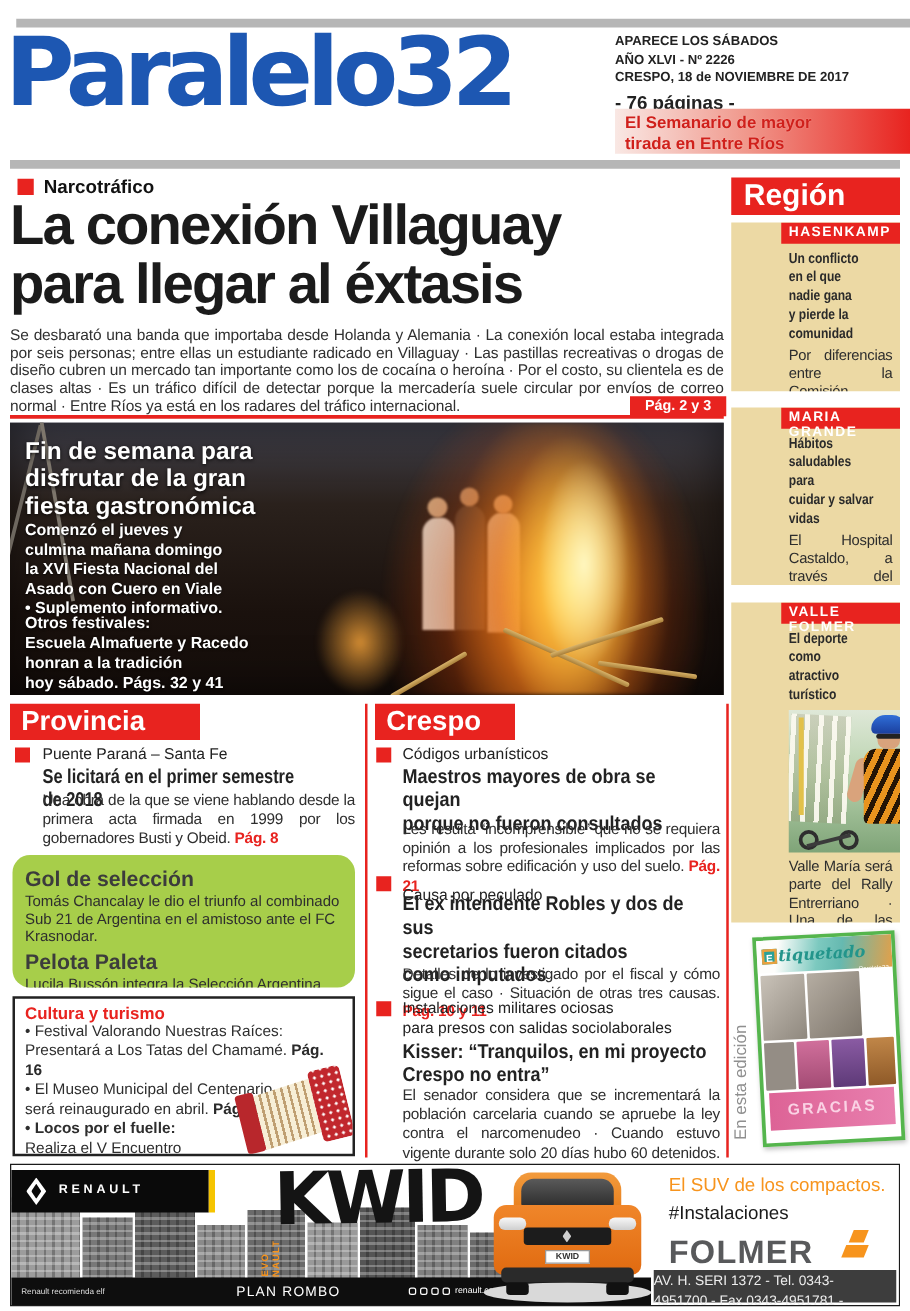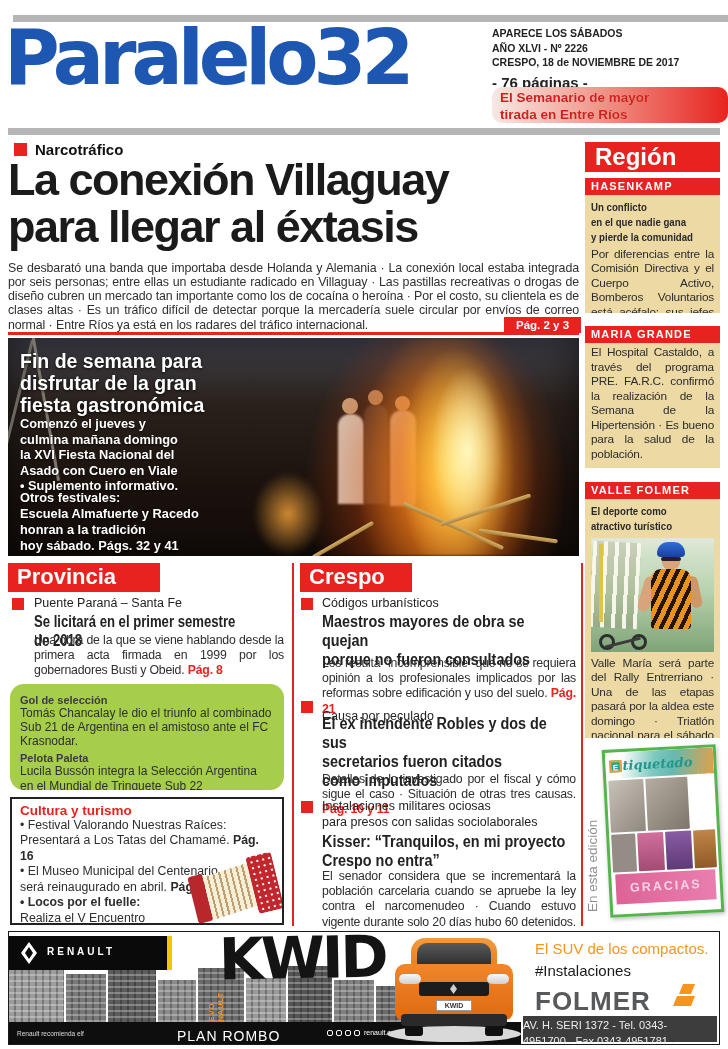--- a/index.html
+++ b/index.html
@@ -22,21 +22,21 @@
 
   
   .rule-top{left:13px;top:15px;width:715px;height:7px;background:var(--gray-rule);}
   .logo{left:4px;top:20px;font-family:"DejaVu Sans",sans-serif;font-weight:bold;font-size:76px;line-height:1;letter-spacing:-5px;color:var(--blue);}
   .mast-info{left:492px;top:26px;width:236px;font-size:10.5px;font-weight:bold;line-height:1.4;color:#222;}
   .mast-pages{font-size:15px;margin-top:2px;}
   .mast-price{font-weight:normal;font-size:10.5px;}
   .mast-price b{margin-left:3px;}
   .promo-box{left:492px;top:87px;width:236px;height:36px;padding:3px 8px;
     background:linear-gradient(90deg,#f9e8e4 0%,#f0978b 45%,var(--red) 100%);
-    color:#d0201b;font-weight:bold;font-size:13.5px;line-height:1.25;text-shadow:0 0 1px rgba(255,255,255,.5);border-radius:10px;}
+    color:#d0201b;font-weight:bold;font-size:13.5px;line-height:1.25;text-shadow:0 0 1px rgba(255,255,255,.5);}
   .rule-mid{left:8px;top:128px;width:712px;height:7px;background:var(--gray-rule);}
 
   
   .sq{width:13px;height:13px;background:var(--red);position:absolute;}
   .kick-label{font-size:15px;font-weight:bold;color:#111;}
   .headline-main{left:8px;top:156px;width:575px;font-size:45px;font-weight:bold;line-height:1.05;letter-spacing:-1.5px;color:#1b1b1b;}
   .lede{left:8px;top:261px;width:571px;font-size:12.4px;line-height:1.14;letter-spacing:-.1px;color:#303030;}
   .lede-rule{left:8px;top:332px;width:571px;height:3px;background:var(--red);}
   .lede-page{left:504px;top:317px;width:77px;height:16px;background:var(--red);color:#fff;font-size:11.5px;font-weight:bold;text-align:center;line-height:16px;}
 
@@ -66,21 +66,21 @@
   .st1{left:390px;top:186px;width:110px;transform:rotate(24deg);}
   .st2{left:430px;top:170px;width:95px;transform:rotate(-18deg);}
   .st3{left:470px;top:196px;width:80px;transform:rotate(8deg);}
   .st4{left:300px;top:200px;width:70px;transform:rotate(-30deg);}
   .ph-title{left:12px;top:12px;color:#fff;font-size:19.5px;font-weight:bold;line-height:1.14;text-shadow:0 1px 3px rgba(0,0,0,.8);}
   .ph-sub{left:12px;top:78px;color:#fff;font-size:12.8px;font-weight:bold;line-height:1.22;text-shadow:0 1px 2px rgba(0,0,0,.8);}
   .ph-other{left:12px;top:152px;color:#fff;font-size:12.8px;font-weight:bold;line-height:1.25;text-shadow:0 1px 2px rgba(0,0,0,.8);}
 
   
   .rbanner{left:585px;top:142px;width:135px;height:30px;background:var(--red);color:#fff;font-weight:bold;font-size:24px;padding:1px 0 0 10px;}
-  .rcard{left:585px;width:135px;background:var(--beige);overflow:hidden;}
+  .rcard{left:585px;width:135px;background:var(--beige);overflow:hidden;padding-left:40px;}
   .rcard1{top:178px;height:135px;}
   .rcard2{top:326px;height:142px;}
   .rcard3{top:482px;height:256px;}
   .rtag{background:var(--red);color:#fff;font-size:11px;font-weight:bold;letter-spacing:1.2px;padding:2px 6px;height:17px;}
   .rtitle{margin:5px 6px 2px;font-size:11.5px;font-weight:bold;line-height:1.3;color:#2a2a2a;}
   .rbody{margin:2px 6px;font-size:11.8px;line-height:1.23;letter-spacing:-.2px;color:#2d2d2d;}
   .vphoto{position:relative;margin:4px 6px;width:123px;height:114px;overflow:hidden;
     background:linear-gradient(180deg,#dfe8d8 0%,#b9d3ae 45%,#7fa478 100%);}
   .vp-rack{position:absolute;left:0;top:4px;width:48px;height:86px;transform:rotate(3deg);
     background:repeating-linear-gradient(90deg,rgba(250,248,238,.95) 0 4px,rgba(150,140,110,.25) 4px 11px);}
@@ -118,21 +118,21 @@
   .prov-banner{left:8px;top:563px;width:152px;}
   .cres-banner{left:300px;top:563px;width:112px;}
   .vdiv{width:2px;top:563px;height:363px;background:var(--red);}
   .vdiv1{left:292px;} .vdiv2{left:581px;}
   .kicker{font-size:12.5px;color:#222;}
   .subhead{font-size:16px;font-weight:bold;line-height:1.18;color:#222;}
   .colbody{font-size:12.3px;line-height:1.24;letter-spacing:-.2px;color:#2e2e2e;}
 
   .deportes{left:10px;top:684px;width:274px;height:106px;background:var(--green);border-radius:14px;padding:6px 10px;overflow:hidden;}
   .dep-title{font-size:13.5px;font-weight:bold;color:#333;}
-  .dep-label{font-size:11px;font-weight:bold;color:#3c3c3c;margin-top:4px;}
+  .dep-label{font-size:17px;font-weight:bold;color:#3c3c3c;margin-top:4px;}
   .dep-text{font-size:12px;line-height:1.18;color:#2e2e2e;}
 
   .cultura{left:10px;top:797px;width:274px;height:128px;border:2px solid #222;background:#fff;padding:4px 8px;overflow:hidden;}
   .cult-title{font-size:13.5px;font-weight:bold;color:var(--red);}
   .cult-item{font-size:12.3px;line-height:1.26;color:#2e2e2e;}
   .squeeze{position:absolute;right:2px;bottom:2px;width:88px;height:60px;transform:rotate(-14deg);}
   .sq-left{position:absolute;left:0;top:5px;width:15px;height:48px;background:#b8272c;border-radius:3px;}
   .sq-bellow{position:absolute;left:15px;top:7px;width:46px;height:44px;transform:skewY(-4deg);
     background:repeating-linear-gradient(90deg,#f7eed6 0 4px,#bf9f72 4px 6px);}
   .sq-right{position:absolute;left:61px;top:0;width:26px;height:58px;border-radius:4px;background-color:#c1272d;
@@ -155,21 +155,21 @@
   .b9{left:367px;width:28px;height:38px;background-color:#6a6a6a;}
   .ad-logo-box{position:absolute;left:0;top:4px;width:158px;height:34px;background:#0a0a0a;}
   .rhombus-outer{position:absolute;left:12px;top:6px;width:16px;height:22px;background:#fff;clip-path:polygon(50% 0,100% 50%,50% 100%,0 50%);}
   .rhombus-inner{position:absolute;left:16px;top:11px;width:8px;height:12px;background:#0a0a0a;clip-path:polygon(50% 0,100% 50%,50% 100%,0 50%);}
   .ad-brand{position:absolute;left:38px;top:10px;color:#fff;font-weight:bold;font-size:10px;letter-spacing:3px;}
   .yellow-bar{position:absolute;left:158px;top:4px;width:5px;height:34px;background:#f5c400;}
   .ad-vertical{position:absolute;left:198px;top:30px;height:72px;writing-mode:vertical-rl;transform:rotate(180deg);font-size:7.5px;font-weight:bold;letter-spacing:1px;color:var(--orange);}
   .ad-model{position:absolute;left:210px;top:-8px;font-family:"DejaVu Sans",sans-serif;font-weight:bold;font-size:58px;letter-spacing:-3px;color:#141414;transform:rotate(-1deg);}
   .ad-strip{position:absolute;left:0;bottom:0;width:512px;height:22px;background:#0e0e0e;color:#fff;}
   .ad-rec{position:absolute;left:8px;top:8px;font-size:6.5px;color:#ddd;}
-  .ad-plan{position:absolute;left:168px;top:6px;font-size:14px;letter-spacing:1px;}
+  .ad-plan{position:absolute;left:180px;top:6px;font-size:11px;letter-spacing:1px;}
   .soc{position:absolute;top:8px;width:6px;height:6px;border:1px solid #fff;border-radius:2px;}
   .s1{left:318px;} .s2{left:327px;} .s3{left:336px;} .s4{left:345px;}
   .ad-site{position:absolute;left:355px;top:7px;font-size:7px;color:#fff;}
   
   .car{position:absolute;left:378px;top:6px;width:134px;height:104px;}
   .car-platform{position:absolute;left:0;bottom:0;width:134px;height:16px;background:#d9d9d9;border-radius:50%;}
   .car-roof{position:absolute;left:24px;top:0;width:86px;height:30px;background:linear-gradient(#f29b3d,#e87f1d);border-radius:14px 14px 0 0;}
   .car-windshield{position:absolute;left:30px;top:5px;width:74px;height:22px;background:linear-gradient(#5a5a5a,#2e2e2e);border-radius:10px 10px 2px 2px;}
   .car-body{position:absolute;left:8px;top:26px;width:118px;height:56px;background:linear-gradient(#f0862a,#e06a10);border-radius:10px 10px 8px 8px;}
   .car-light{position:absolute;top:36px;width:22px;height:10px;background:linear-gradient(#f8f8f8,#cfcfcf);border-radius:5px;}
@@ -256,20 +256,22 @@
   <div class="abs rcard rcard1">
     <div class="rtag">HASENKAMP</div>
     <div class="rtitle"><span class="cond84">Un conflicto
 en el que nadie gana
 y pierde la comunidad</span></div>
     <div class="rbody jus"><span>Por diferencias entre la Comisión Directiva y el Cuerpo Activo, Bomberos Voluntarios está acéfalo; sus jefes fueron dados de baja.</span> </div>
   </div>
 
   <div class="abs rcard rcard2">
     <div class="rtag">MARIA GRANDE</div>
+    <div class="rtitle"><span class="cond84">Hábitos saludables para
+cuidar y salvar vidas</span></div>
     <div class="rbody jus"><span>El Hospital Castaldo, a través del programa PRE. FA.R.C. confirmó la realización de la Semana de la Hipertensión · Es bueno para la salud de la población.</span> </div>
   </div>
 
   <div class="abs rcard rcard3">
     <div class="rtag">VALLE FOLMER</div>
     <div class="rtitle"><span class="cond84">El deporte como
 atractivo turístico</span></div>
     <div class="vphoto">
       <div class="vp-rack"></div>
       <div class="vp-bar"></div>

